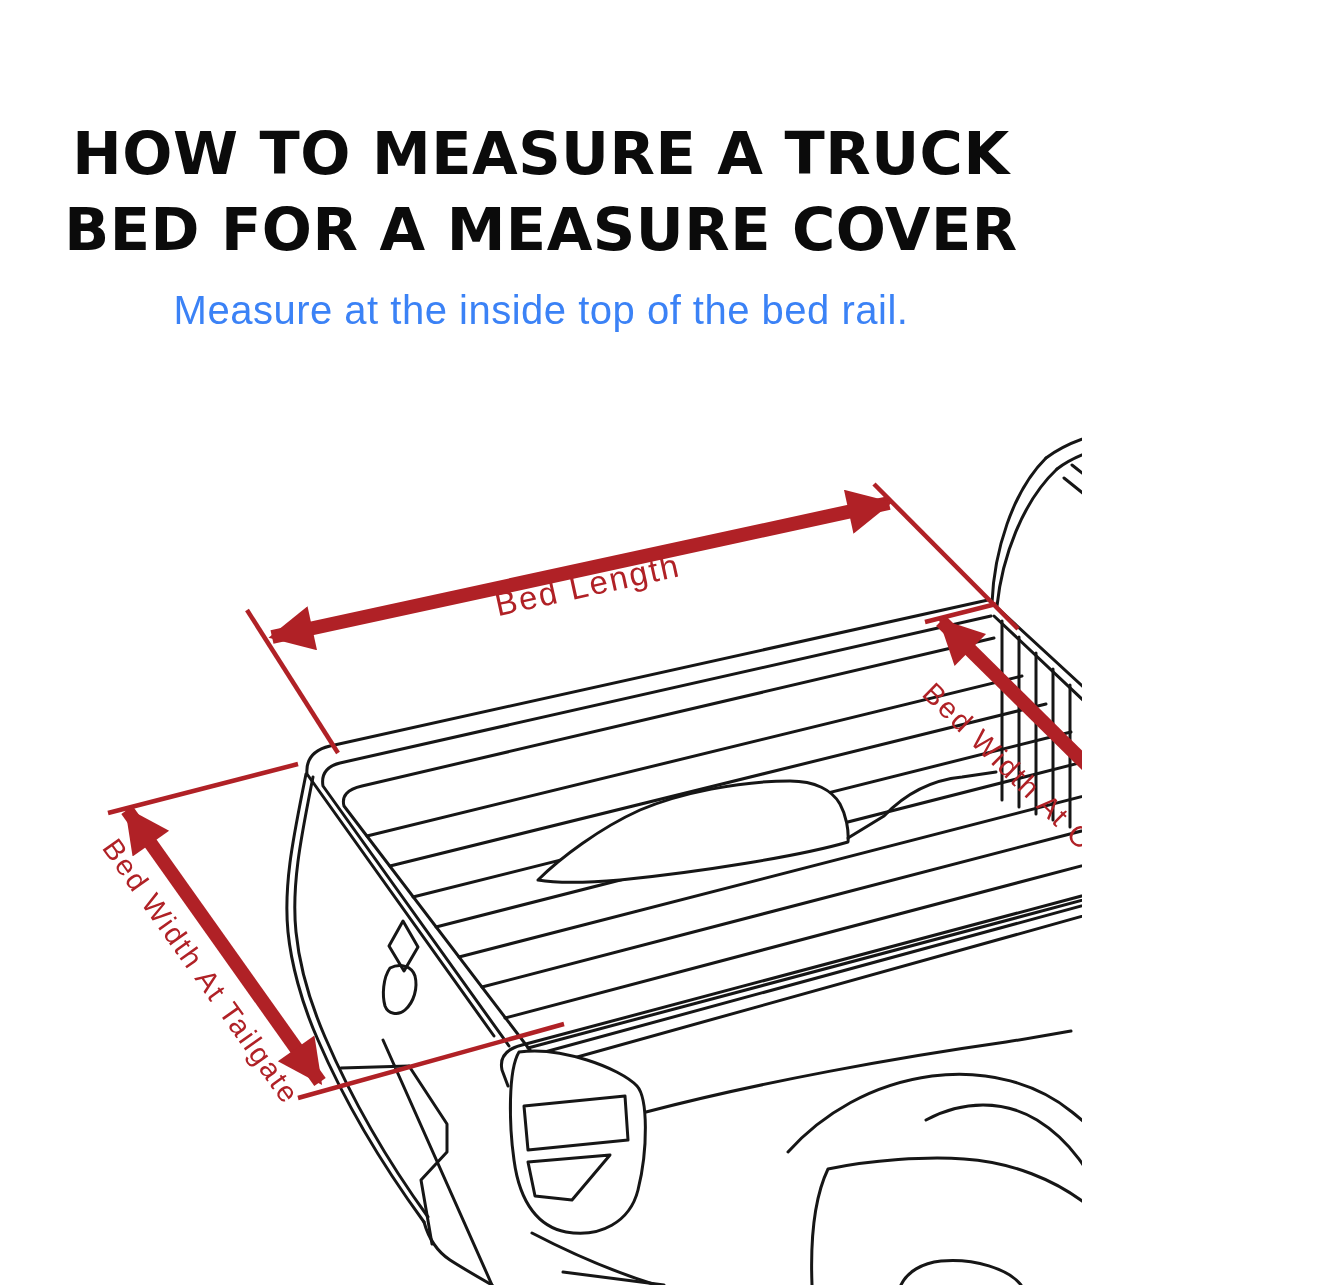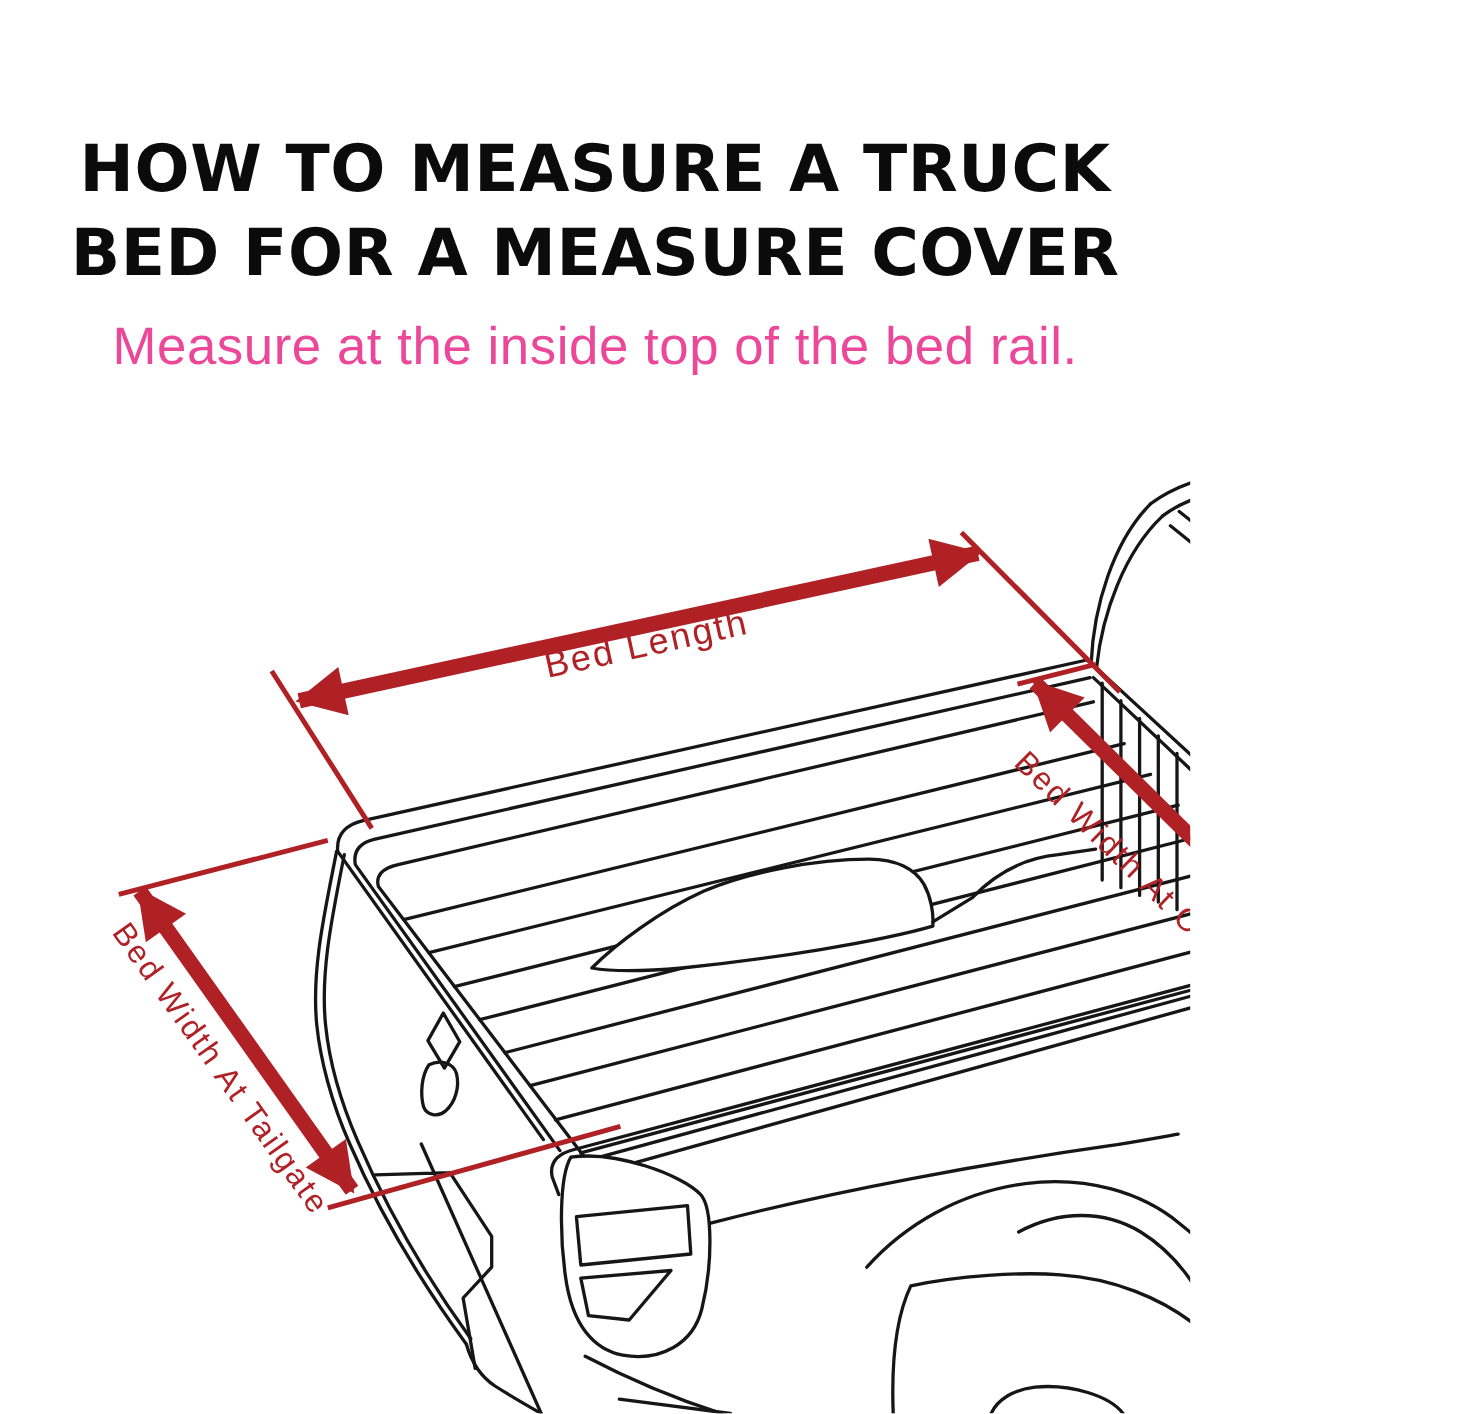--- a/index.html
+++ b/index.html
@@ -2,21 +2,21 @@
 <html><head>
 <meta charset="utf-8">
 <style>
   html,body{margin:0;padding:0;background:#ffffff;}
   #stage{position:relative;width:1082px;height:1285px;background:#ffffff;overflow:hidden;
          font-family:"Liberation Sans", sans-serif;}
   .header{position:absolute;top:116px;left:0;width:100%;text-align:center;z-index:2;}
   .title{font-family:"DejaVu Sans", sans-serif;font-weight:bold;font-size:59px;line-height:76px;
          letter-spacing:0.5px;color:#0b0b0b;margin:0;}
   .subtitle{margin:20px 0 0 0;font-family:"Liberation Sans", sans-serif;font-weight:400;
-            font-size:48px;letter-spacing:0.5px;color:#ec4899;}
+            font-size:40px;letter-spacing:0.5px;color:#3b82f6;}
   svg{position:absolute;top:0;left:0;z-index:1;}
   .truck path, .truck line, .truck ellipse{fill:none;stroke-width:3;stroke-linecap:round;stroke-linejoin:round;}
   .whitefill{fill:#ffffff !important;}
   .meas line.shaft{stroke-width:14;}
   .meas line.ext{stroke-width:4.5;}
   .meas text{font-family:"Liberation Sans", sans-serif;letter-spacing:2px;}
   .lbl-big{font-size:33px;}
   .lbl{font-size:29px;}
 </style>
 </head>

